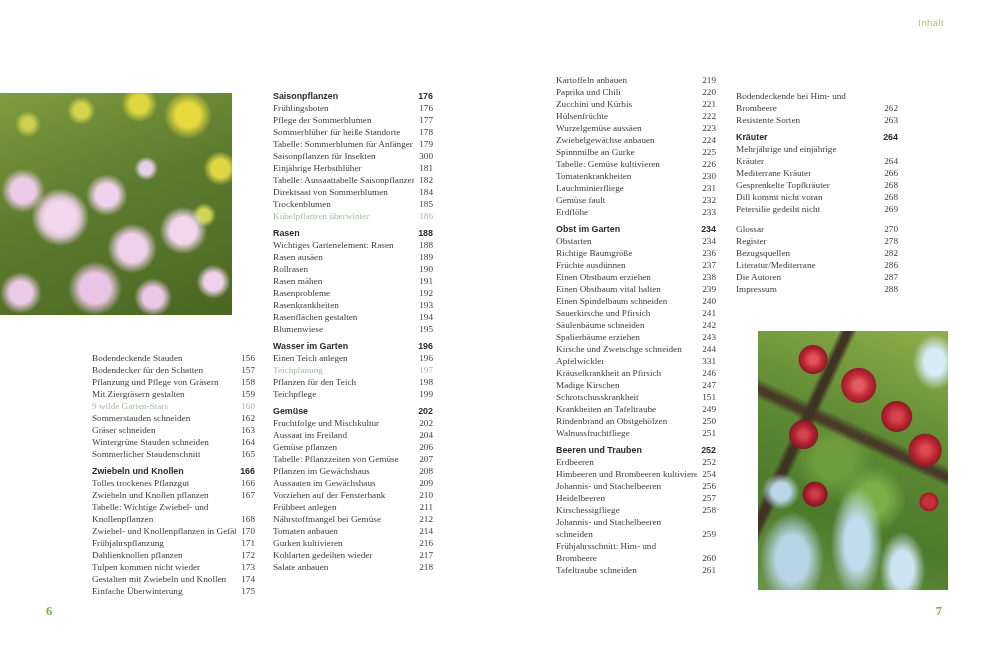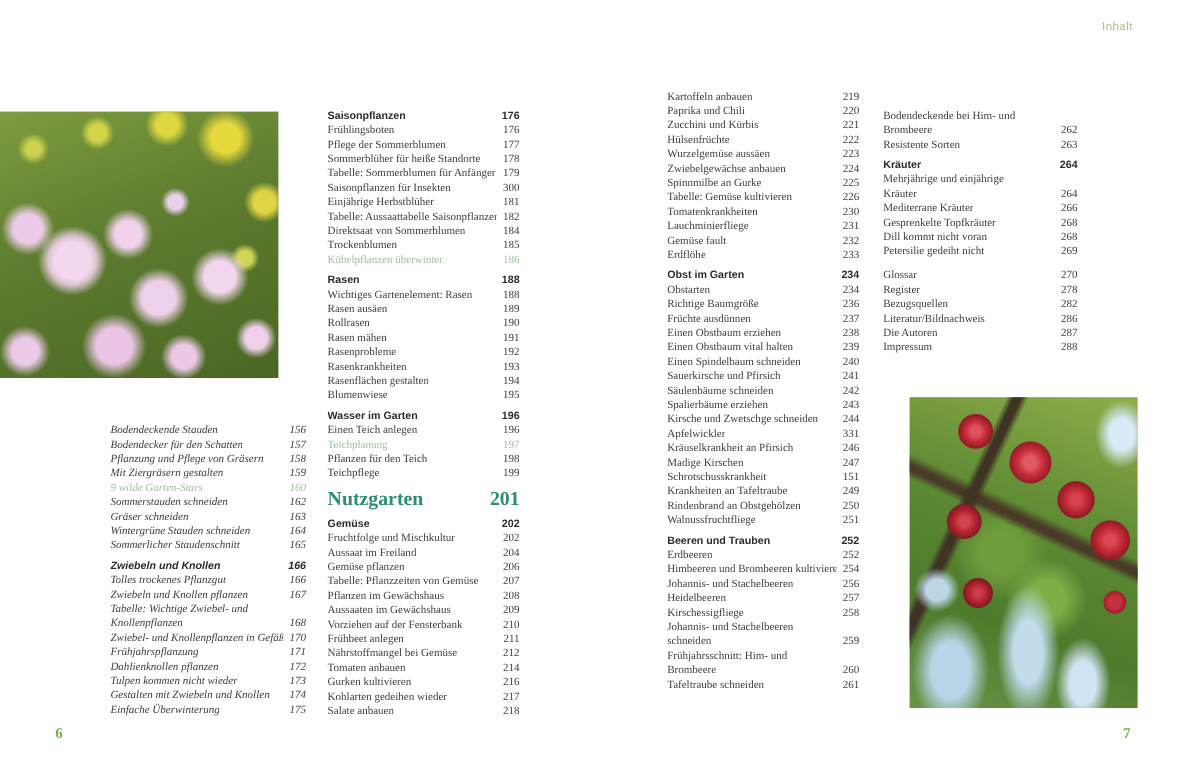--- a/index.html
+++ b/index.html
@@ -74,21 +74,21 @@
 </head>
 <body>
 
 <div class="page">
   <span class="hdr">Inhalt</span>
 
   <div class="photo-flowers"></div>
   <div class="photo-apples"></div>
 
   <div>
-      <div class="col" style="left: 92px; top: 352px; width: 163px; font-style: italic;">
+      <div class="col" style="left: 92px; top: 352px; width: 163px;">
         <div class="row entry">
           <span class="t">Bodendeckende Stauden</span>
           <span class="p">156</span>
         </div>
         <div class="row entry">
           <span class="t">Bodendecker für den Schatten</span>
           <span class="p">157</span>
         </div>
         <div class="row entry">
           <span class="t">Pflanzung und Pflege von Gräsern</span>
@@ -256,24 +256,20 @@
           <span class="p">197</span>
         </div>
         <div class="row entry">
           <span class="t">Pflanzen für den Teich</span>
           <span class="p">198</span>
         </div>
         <div class="row entry">
           <span class="t">Teichpflege</span>
           <span class="p">199</span>
         </div>
-        <div class="row chapter">
-          <span class="t">Nutzgarten</span>
-          <span class="p">201</span>
-        </div>
         <div class="row section">
           <span class="t">Gemüse</span>
           <span class="p">202</span>
         </div>
         <div class="row entry">
           <span class="t">Fruchtfolge und Mischkultur</span>
           <span class="p">202</span>
         </div>
         <div class="row entry">
           <span class="t">Aussaat im Freiland</span>
@@ -534,21 +530,21 @@
         </div>
         <div class="row entry">
           <span class="t">Register</span>
           <span class="p">278</span>
         </div>
         <div class="row entry">
           <span class="t">Bezugsquellen</span>
           <span class="p">282</span>
         </div>
         <div class="row entry">
-          <span class="t">Literatur/Bildnachweis</span>
+          <span class="t">Literatur/Mediterrane</span>
           <span class="p">286</span>
         </div>
         <div class="row entry">
           <span class="t">Die Autoren</span>
           <span class="p">287</span>
         </div>
         <div class="row entry">
           <span class="t">Impressum</span>
           <span class="p">288</span>
         </div>

